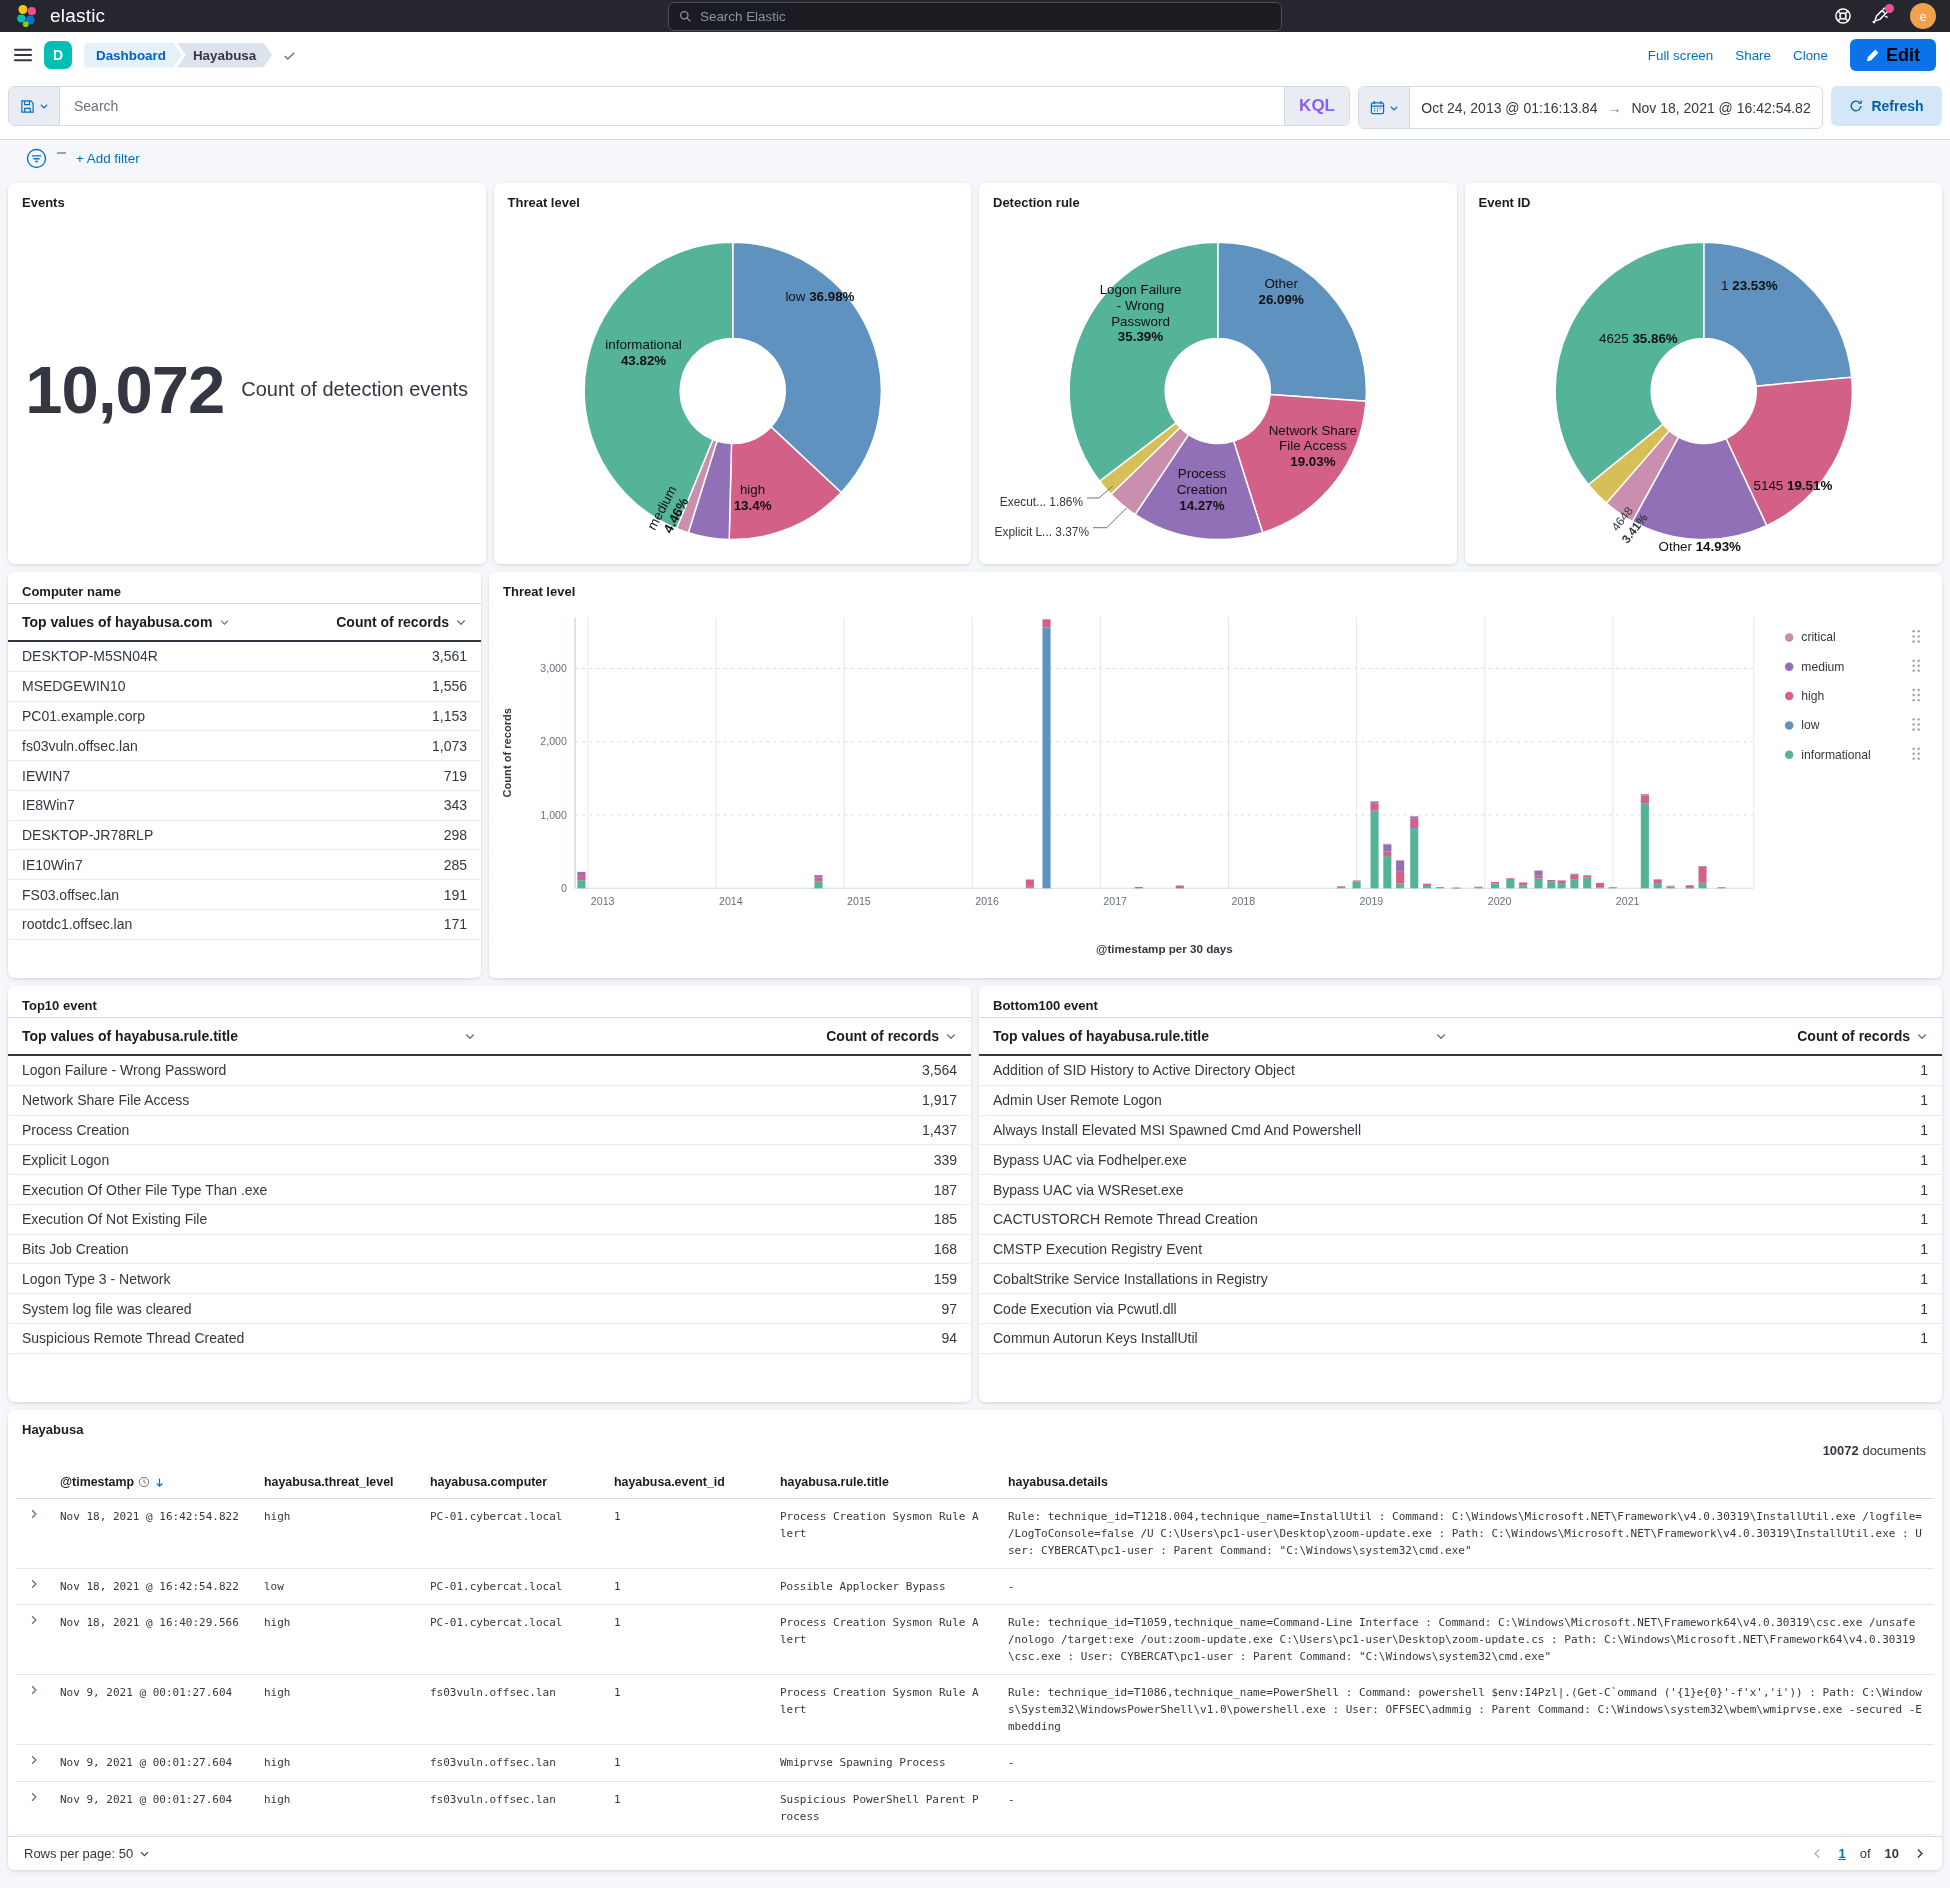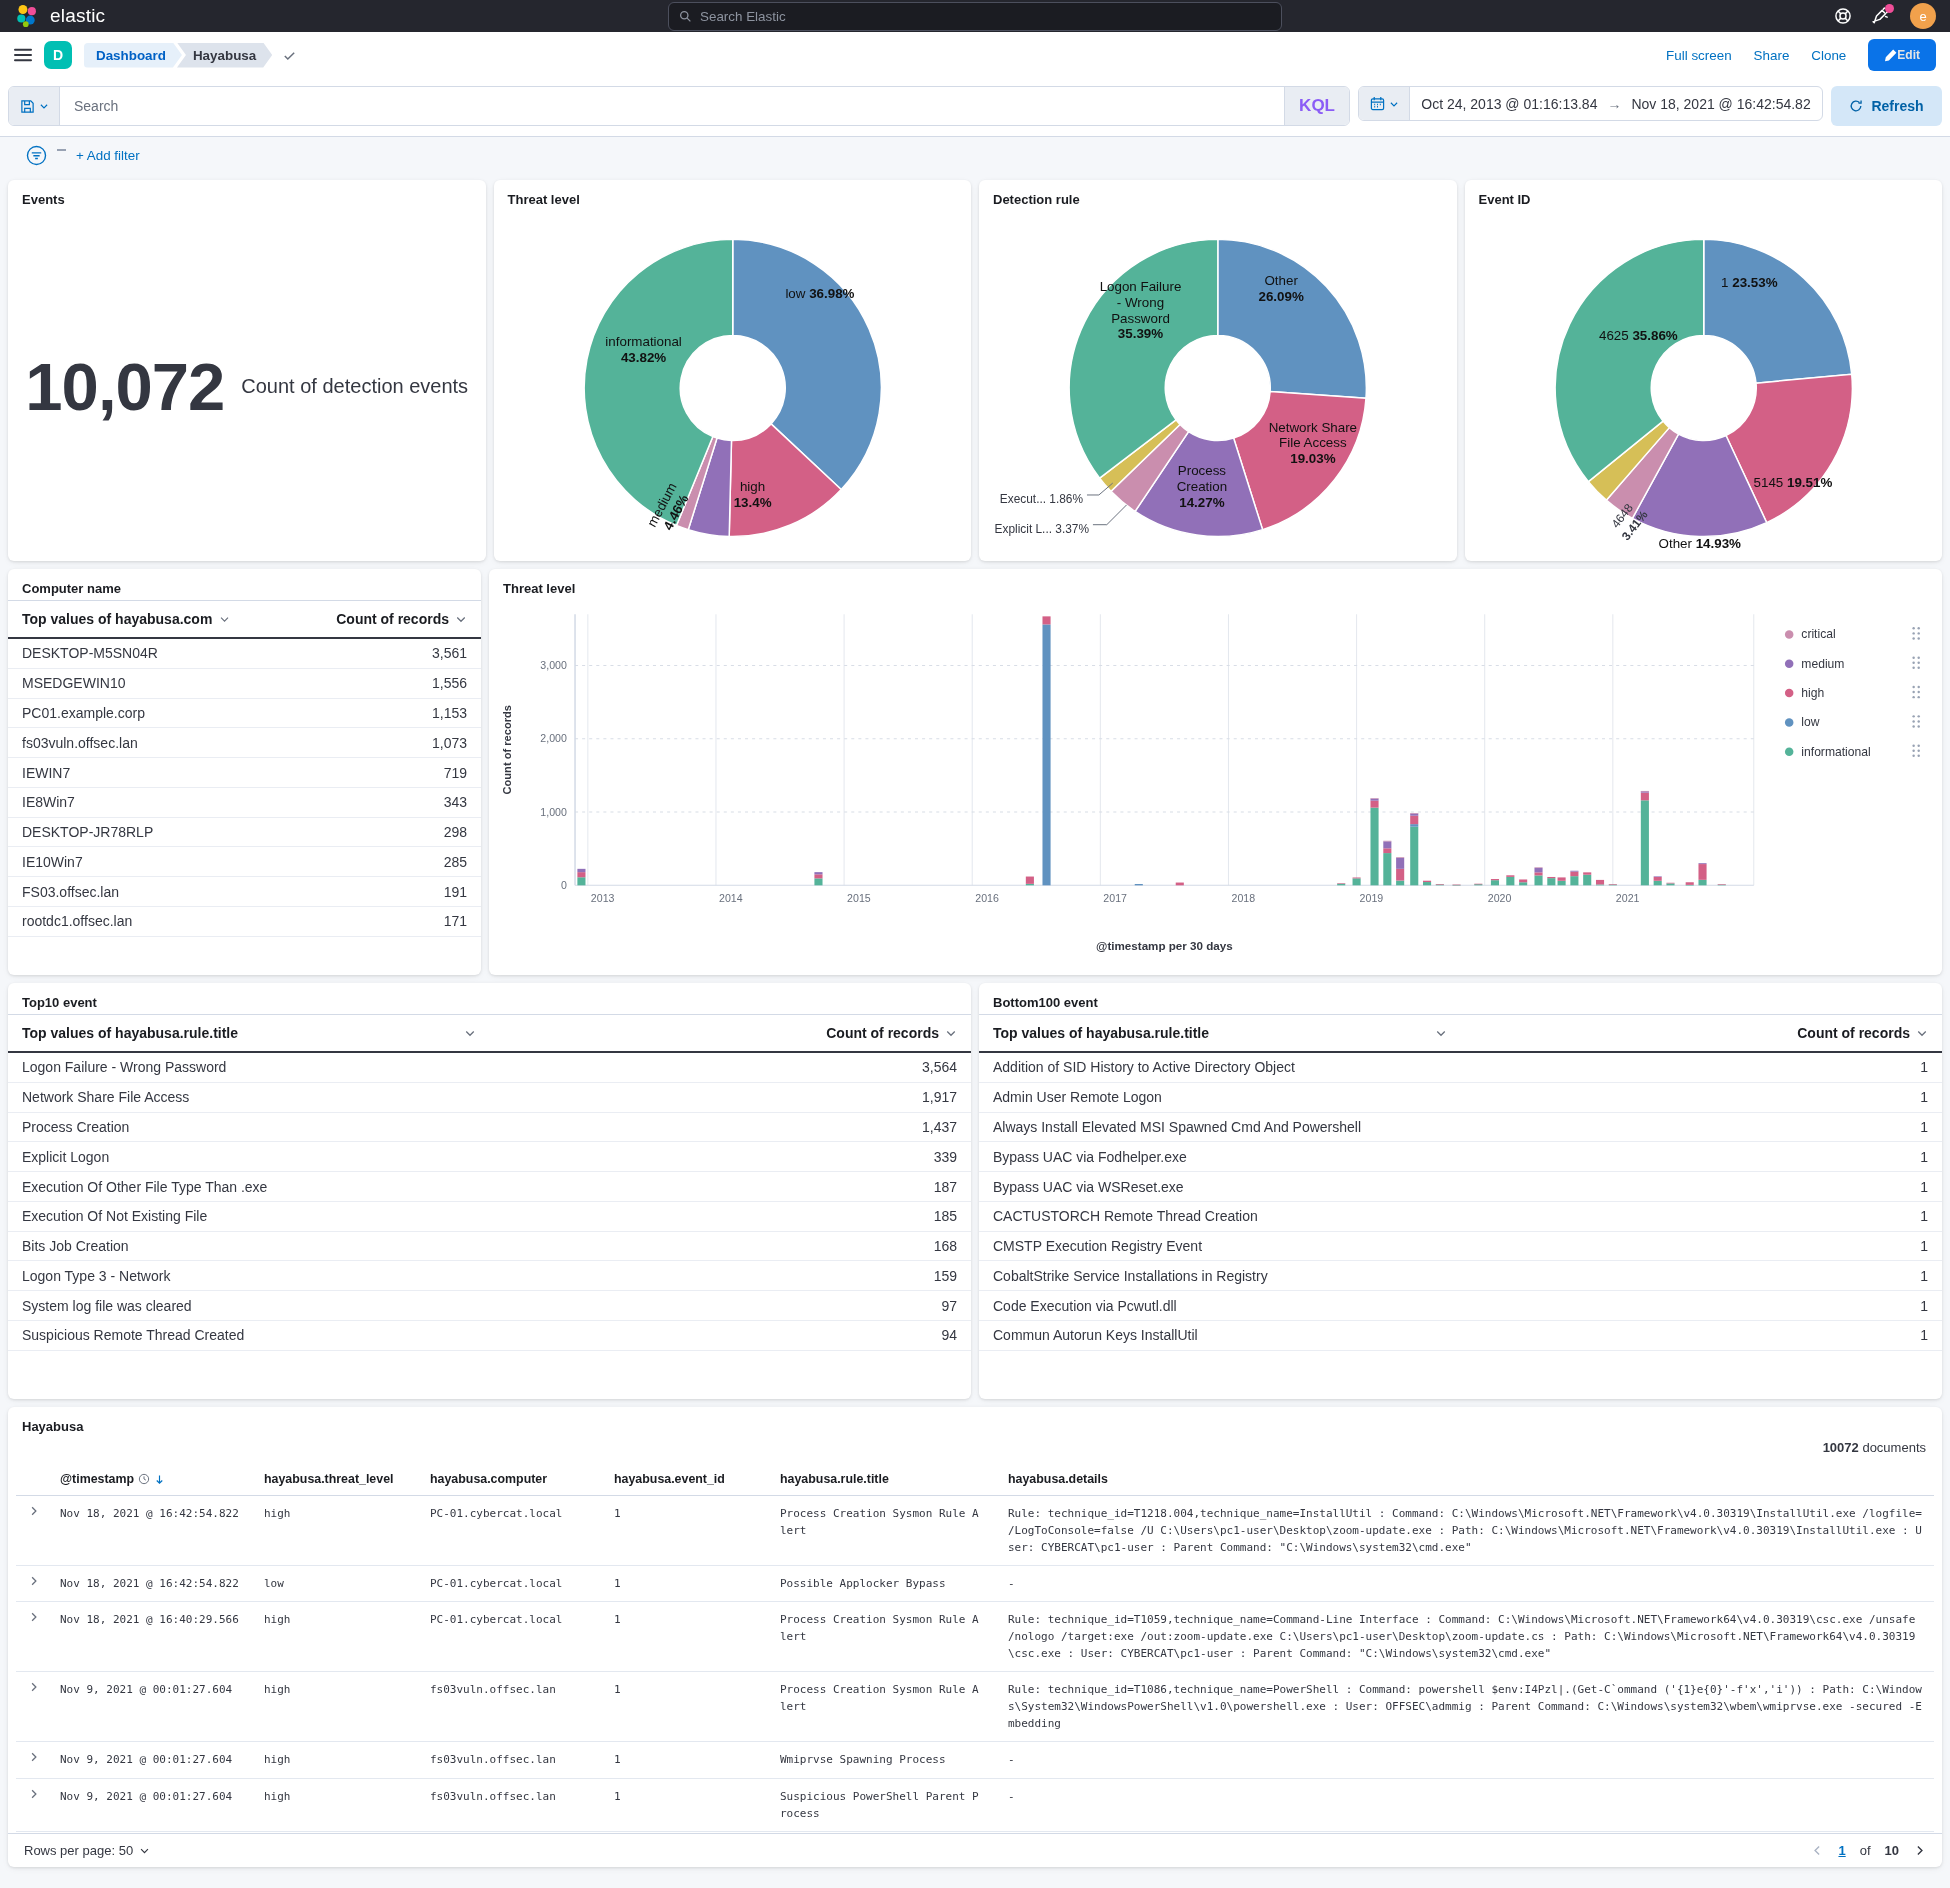--- a/index.html
+++ b/index.html
@@ -23,30 +23,30 @@
   .toolbar { height:46px; background:#fff; display:flex; align-items:center; padding:0 14px; }
   .toolbar-left { display:flex; align-items:center; gap:12px; flex:1; }
   .app-badge { width:28px; height:28px; border-radius:7px; background:#00BFB3; color:#fff; font-weight:700; font-size:14px; display:flex; align-items:center; justify-content:center; }
   .crumbs { display:flex; align-items:center; }
   .crumb { font-size:13.4px; font-weight:700; padding:5px 16px 5px 12px; }
   .crumb.first { background:#E6F0FA; color:#0061C5; clip-path:polygon(0 0,calc(100% - 9px) 0,100% 50%,calc(100% - 9px) 100%,0 100%); border-radius:4px 0 0 4px; }
   .crumb.last { background:#DDE3EC; color:#343741; font-weight:600; margin-left:-5px; padding-left:16px; clip-path:polygon(0 0,calc(100% - 9px) 0,100% 50%,calc(100% - 9px) 100%,0 100%, 9px 50%); }
   .crumb-check { margin-left:10px; display:flex; }
   .toolbar-right { display:flex; align-items:center; gap:22px; }
   .tb-link { color:#0071C2; font-size:13.4px; font-weight:500; text-decoration:none; cursor:pointer; }
-  .edit-btn { background:#0A73E8; color:#e5e5e5; border:0; border-radius:6px; height:32px; padding:0 16px; font-size:12px; font-weight:600; display:flex; align-items:center; cursor:pointer; }
+  .edit-btn { background:#0A73E8; color:#000000; border:0; border-radius:6px; height:32px; padding:0 16px; font-size:18px; font-weight:600; display:flex; align-items:center; gap:7px; cursor:pointer; }
 
   
   .querybar { background:#fff; padding:8px 8px 10px; display:flex; gap:8px; border-bottom:1px solid #D3DAE6; }
   .search-group { flex:1; height:40px; display:flex; align-items:stretch; border:1px solid #D3DAE6; border-radius:6px; overflow:hidden; background:#fff; }
   .save-seg { width:51px; background:#E9EDF3; display:flex; align-items:center; justify-content:center; gap:4px; border-right:1px solid #D3DAE6; cursor:pointer; }
   .search-group input { flex:1; border:0; outline:0; padding:0 14px; font-size:14px; color:#343741; font-family:inherit; }
   .search-group input::placeholder { color:#69707D; }
   .kql { display:flex; align-items:center; padding:0 14px; color:#8b5cf6; font-weight:700; font-size:17px; background:#E9EDF3; border-left:1px solid #D3DAE6; cursor:pointer; }
-  .date-group { width:465px; height:35px; display:flex; align-items:stretch; border:1px solid #D3DAE6; border-radius:6px; background:#fff; overflow:hidden; }
+  .date-group { width:465px; height:43px; display:flex; align-items:stretch; border:1px solid #D3DAE6; border-radius:6px; background:#fff; overflow:hidden; }
   .cal-seg { width:51px; background:#E9EDF3; display:flex; align-items:center; justify-content:center; gap:4px; border-right:1px solid #D3DAE6; cursor:pointer; }
   .dates { flex:1; display:flex; align-items:center; justify-content:center; gap:10px; font-size:14px; color:#343741; }
   .date-arrow { color:#69707D; font-size:14px; }
   .refresh-btn { width:111px; height:40px; border:0; border-radius:6px; background:#D4E7F8; color:#0061A6; font-weight:600; font-size:14px; display:flex; align-items:center; justify-content:center; gap:8px; cursor:pointer; }
 
   
   .filterrow { display:flex; align-items:center; gap:10px; padding:8px 26px 4px; }
   .addfilter { color:#0071C2; font-size:13.4px; font-weight:500; cursor:pointer; }
   .filter-dash { width:9px; height:2px; background:#98A2B3; margin-top:-12px; }
 

